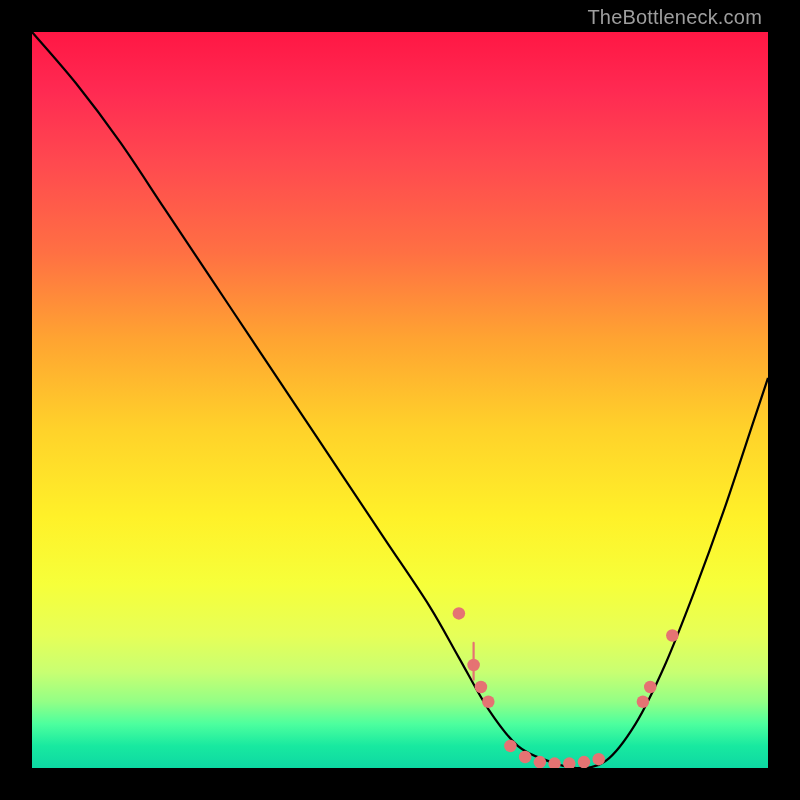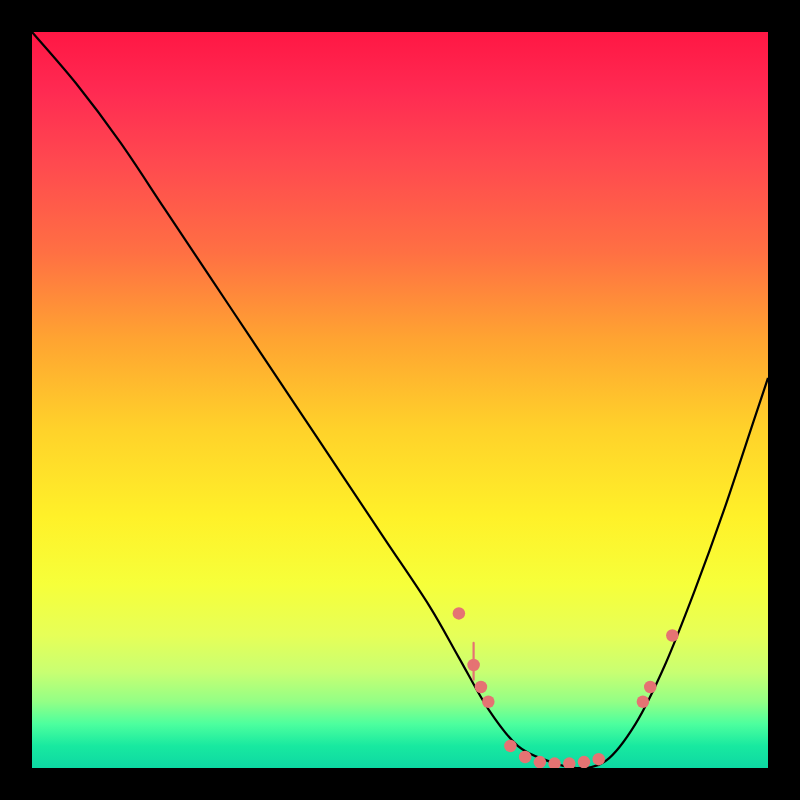--- a/index.html
+++ b/index.html
@@ -23,20 +23,21 @@
       #0dd8a3 100%);
   }
   .line{position:absolute;inset:0}
   .line svg{width:100%;height:100%;display:block}
   .watermark{position:absolute;top:6px;right:38px;color:#9e9e9e;font-size:20px;font-weight:500;letter-spacing:.2px}
 </style>
 </head>
 <body>
 
 <div class="stage">
+  <div class="watermark">TheBottleneck.com</div>
   <div class="plot">
     <div class="grad"></div>
     <div class="line">
       <svg id="curve-svg" viewBox="0 0 100 100" preserveAspectRatio="none">
           <path d="M 0 0 C 1 1.1666666666666667 4 4.5 6 7 C 8 9.5 10 12.166666666666666 12 15 C 14 17.833333333333332 16 21 18 24 C 20 27 22 30 24 33 C 26 36 28 39 30 42 C 32 45 34 48 36 51 C 38 54 40 57 42 60 C 44 63 46 66 48 69 C 50 72 52.333333333333336 75.33333333333333 54 78 C 55.666666666666664 80.66666666666667 56.666666666666664 82.66666666666667 58 85 C 59.333333333333336 87.33333333333333 60.666666666666664 90 62 92 C 63.333333333333336 94 64.66666666666667 95.83333333333333 66 97 C 67.33333333333333 98.16666666666667 68.66666666666667 98.5 70 99 C 71.33333333333333 99.5 72.66666666666667 100 74 100 C 75.33333333333333 100 76.66666666666667 100 78 99 C 79.33333333333333 98 80.66666666666667 96.16666666666667 82 94 C 83.33333333333333 91.83333333333333 84.66666666666667 89 86 86 C 87.33333333333333 83 88.66666666666667 79.5 90 76 C 91.33333333333333 72.5 92.66666666666667 68.83333333333333 94 65 C 95.33333333333333 61.166666666666664 97 56 98 53 C 99 50 99.66666666666667 48 100 47" fill="none" stroke="#000000" stroke-width="0.35" vector-effect="non-scaling-stroke" style="stroke-width: 2.2px;"></path>
           <circle cx="58" cy="79" r="0.85" fill="#e57373"></circle>
           <circle cx="60" cy="86" r="0.85" fill="#e57373"></circle>
           <circle cx="61" cy="89" r="0.85" fill="#e57373"></circle>
           <circle cx="62" cy="91" r="0.85" fill="#e57373"></circle>
           <circle cx="65" cy="97" r="0.85" fill="#e57373"></circle>

